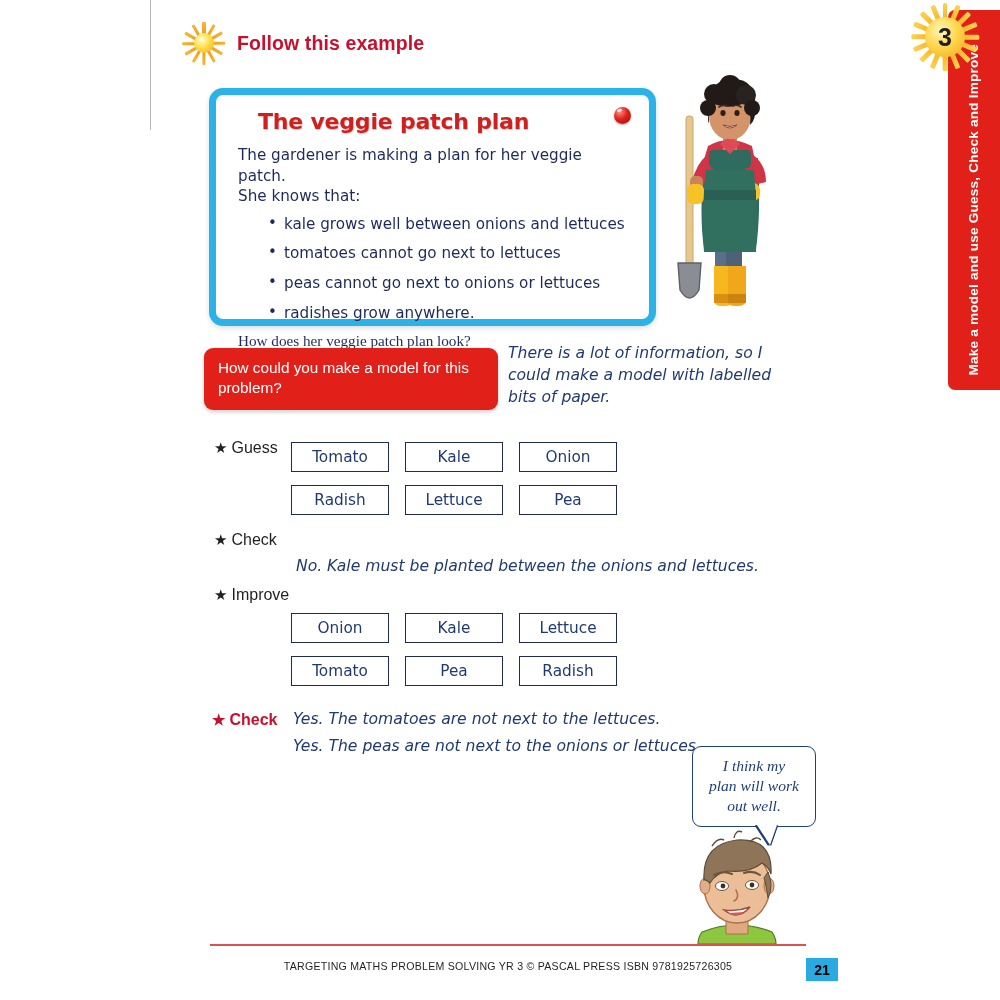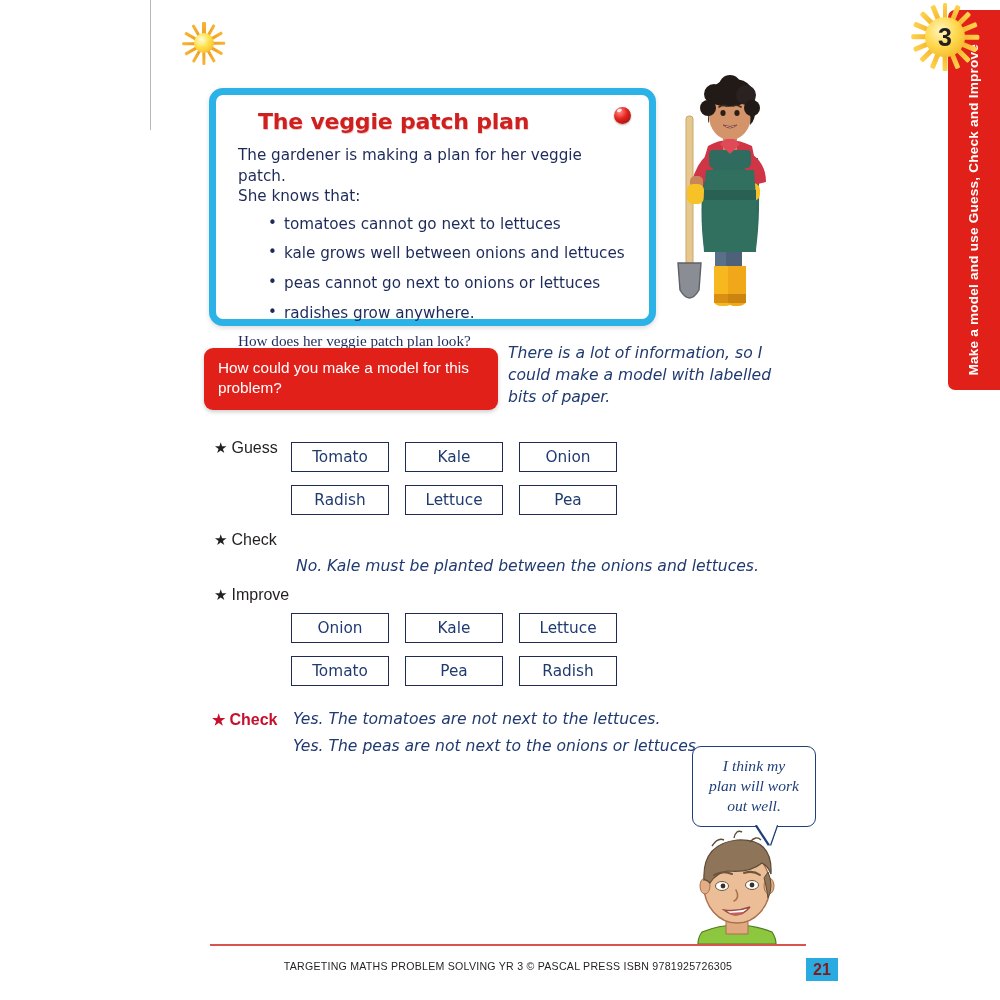--- a/index.html
+++ b/index.html
@@ -379,22 +379,22 @@
     letter-spacing: .25px;
     color: #231f20;
   }
   .page-badge {
     position: absolute;
     left: 806px;
     top: 958px;
     width: 32px;
     height: 23px;
     background: #29abe2;
-    color: #7f1d1d;
-    font-size: 16px;
+    color: #000000;
+    font-size: 14px;
     font-weight: bold;
     display: flex;
     align-items: center;
     justify-content: center;
   }
 </style>
 </head>
 <body>
 
 <div class="margin-rule"></div>
@@ -408,20 +408,21 @@
     <div class="ray" style="transform:rotate(120deg) translateY(-13px)"></div>
     <div class="ray" style="transform:rotate(150deg) translateY(-13px)"></div>
     <div class="ray" style="transform:rotate(180deg) translateY(-13px)"></div>
     <div class="ray" style="transform:rotate(210deg) translateY(-13px)"></div>
     <div class="ray" style="transform:rotate(240deg) translateY(-13px)"></div>
     <div class="ray" style="transform:rotate(270deg) translateY(-13px)"></div>
     <div class="ray" style="transform:rotate(300deg) translateY(-13px)"></div>
     <div class="ray" style="transform:rotate(330deg) translateY(-13px)"></div>
     <div class="core"></div>
   </div>
+  <div class="header-title">Follow this example</div>
 </div>
 
 <div class="side-tab">
   <div class="side-tab-text">Make a model and use Guess, Check and Improve</div>
 </div>
 <div class="sun-badge" style="right:24px;left:auto;">
   <div class="ray" style="transform:rotate(0deg) translateY(-20px)"></div>
   <div class="ray" style="transform:rotate(22.5deg) translateY(-20px)"></div>
   <div class="ray" style="transform:rotate(45deg) translateY(-20px)"></div>
   <div class="ray" style="transform:rotate(67.5deg) translateY(-20px)"></div>
@@ -441,22 +442,22 @@
   <div class="num">3</div>
 </div>
 
 <div class="problem-box">
   <div class="problem-inner">
     <div class="pin"></div>
     <div class="problem-title">The veggie patch plan</div>
     <p class="problem-text">The gardener is making a plan for her veggie patch.</p>
     <p class="problem-text">She knows that:</p>
     <ul class="problem-list">
+      <li>kale grows well between onions and lettuces</li>
       <li>tomatoes cannot go next to lettuces</li>
-      <li>kale grows well between onions and lettuces</li>
       <li>peas cannot go next to onions or lettuces</li>
       <li>radishes grow anywhere.</li>
     </ul>
     <p class="problem-closing">How does her veggie patch plan look?</p>
   </div>
 </div>
 
 <div class="gardener">
   <svg viewBox="0 0 120 262" width="120" height="262">
 

